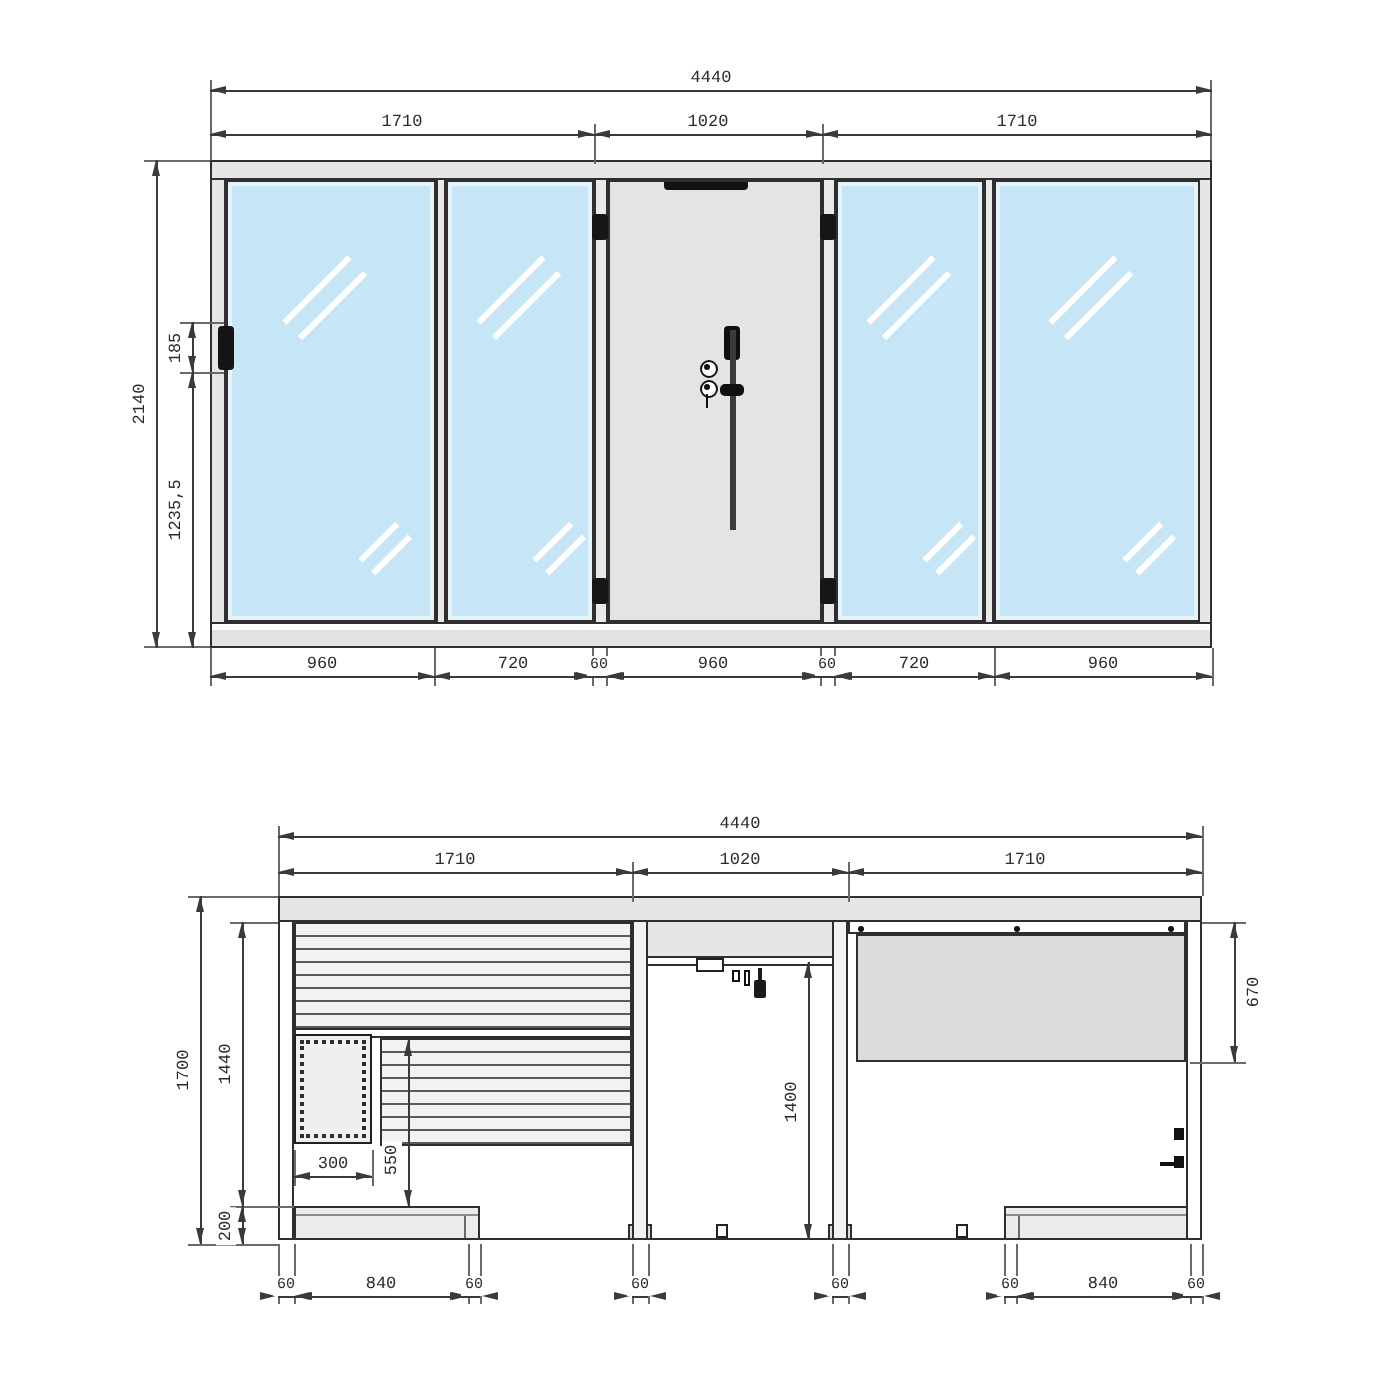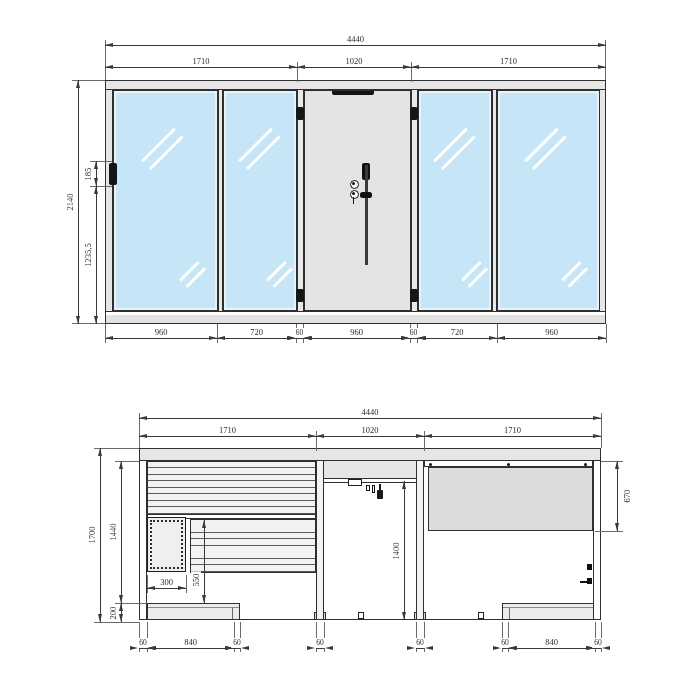--- a/index.html
+++ b/index.html
@@ -1,17 +1,17 @@
 <!DOCTYPE html>
 <html><head>
 <meta charset="utf-8">
 <style>
   html,body{margin:0;padding:0;background:#fff;}
   .canvas{position:relative;width:700px;height:700px;background:#fff;overflow:hidden;
-          font-family:Liberation Serif, serif;color:#2b2b2b;border-radius:16px;}
+          font-family:Liberation Mono, monospace;color:#2b2b2b;border-radius:16px;}
 
   
   .dh{position:absolute;height:0;border-top:1px solid #3a3a3a;}
   .dh::before{content:"";position:absolute;left:0;top:-3px;border-top:2.5px solid transparent;
               border-bottom:2.5px solid transparent;border-right:8px solid #3a3a3a;}
   .dh::after{content:"";position:absolute;right:0;top:-3px;border-top:2.5px solid transparent;
              border-bottom:2.5px solid transparent;border-left:8px solid #3a3a3a;}
   .dh>span{position:absolute;left:50%;top:-12px;transform:translateX(-50%);
            font-size:8.5px;line-height:10px;background:#fff;padding:0 2px;white-space:nowrap;}
   .dh.out::before{left:-9px;border-right:0;border-left:8px solid #3a3a3a;}

